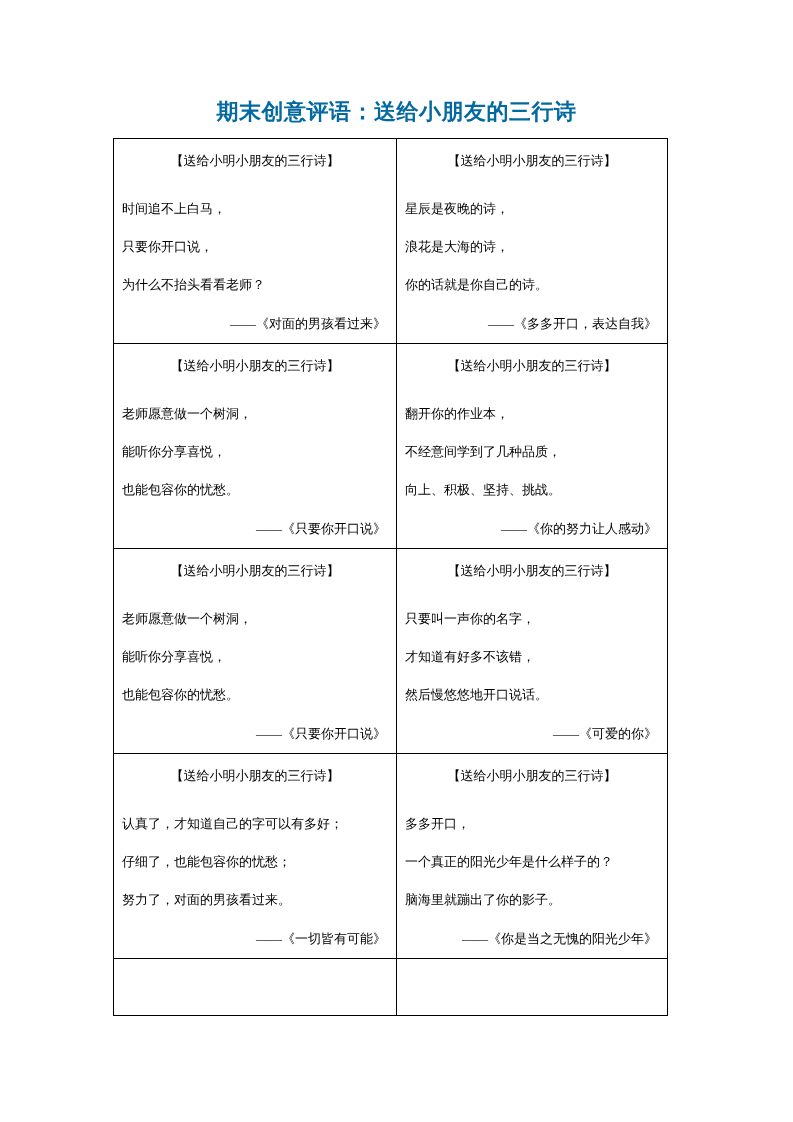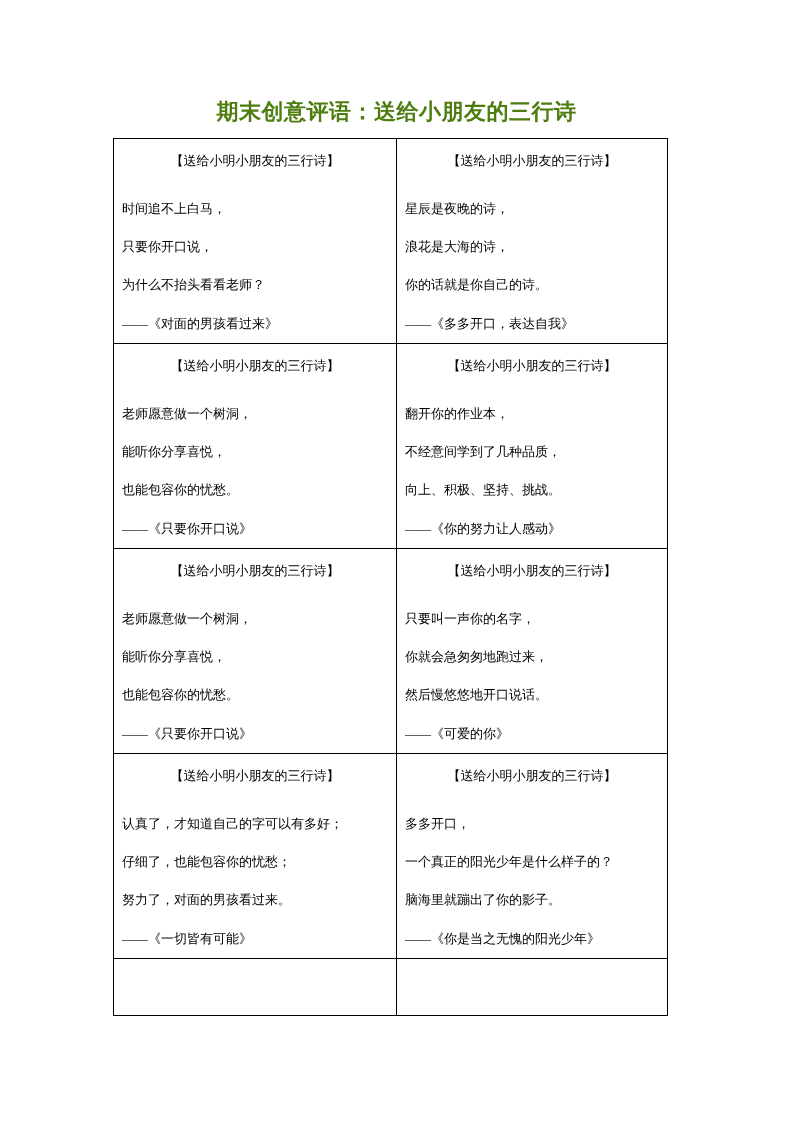--- a/index.html
+++ b/index.html
@@ -27,21 +27,21 @@
     left: 0;
     top: 96px;
     width: 793px;
     margin: 0;
     text-align: center;
     font-family: "Liberation Sans", "DejaVu Sans", sans-serif;
     font-weight: bold;
     font-size: 22px;
     line-height: 32px;
     letter-spacing: 0.5px;
-    color: #4d7c0f;
+    color: #0369a1;
   }
   table.poem-table {
     position: absolute;
     left: 113px;
     top: 138px;
     width: 552px;
     border-collapse: collapse;
     table-layout: fixed;
   }
   table.poem-table td {
@@ -69,20 +69,21 @@
     line-height: 24px;
   }
   .poem-line {
     text-align: left;
     margin-top: 15px !important;
   }
   .poem-line.first {
     margin-top: 24px !important;
   }
   .poem-attribution {
+    text-align: right;
     padding-right: 2px;
     margin-top: 16px !important;
   }
 </style>
 </head>
 <body>
 
 <div class="page">
 
   <h1 class="doc-title">期末创意评语：送给小朋友的三行诗</h1>
@@ -136,21 +137,21 @@
           <p class="poem-line first">老师愿意做一个树洞，</p>
           <p class="poem-line">能听你分享喜悦，</p>
           <p class="poem-line">也能包容你的忧愁。</p>
           <p class="poem-attribution">——《只要你开口说》</p>
         </div>
       </td>
       <td class="col-right">
         <div class="cell">
           <p class="cell-header">【送给小明小朋友的三行诗】</p>
           <p class="poem-line first">只要叫一声你的名字，</p>
-          <p class="poem-line">你就会急匆匆地跑过来，</p>
+          <p class="poem-line">才知道有好多不该错，</p>
           <p class="poem-line">然后慢悠悠地开口说话。</p>
           <p class="poem-attribution">——《可爱的你》</p>
         </div>
       </td>
     </tr>
     <tr class="row-b">
       <td class="col-left">
         <div class="cell">
           <p class="cell-header">【送给小明小朋友的三行诗】</p>
           <p class="poem-line first">认真了，才知道自己的字可以有多好；</p>

